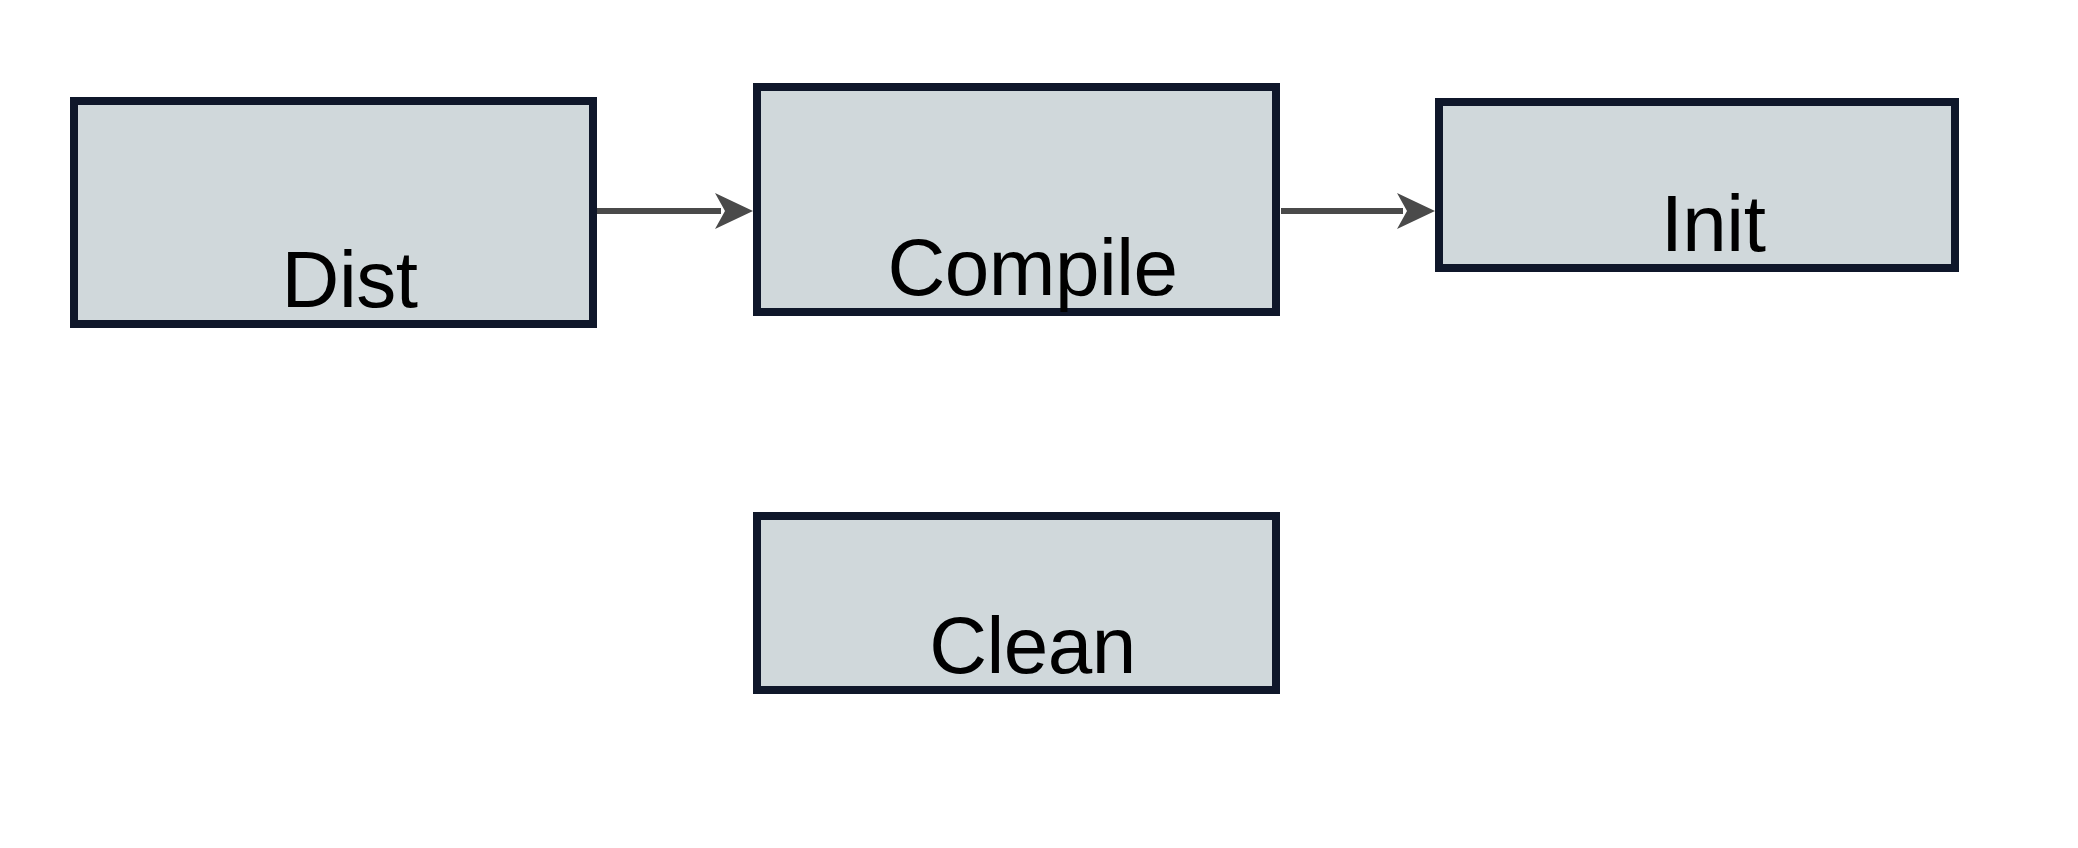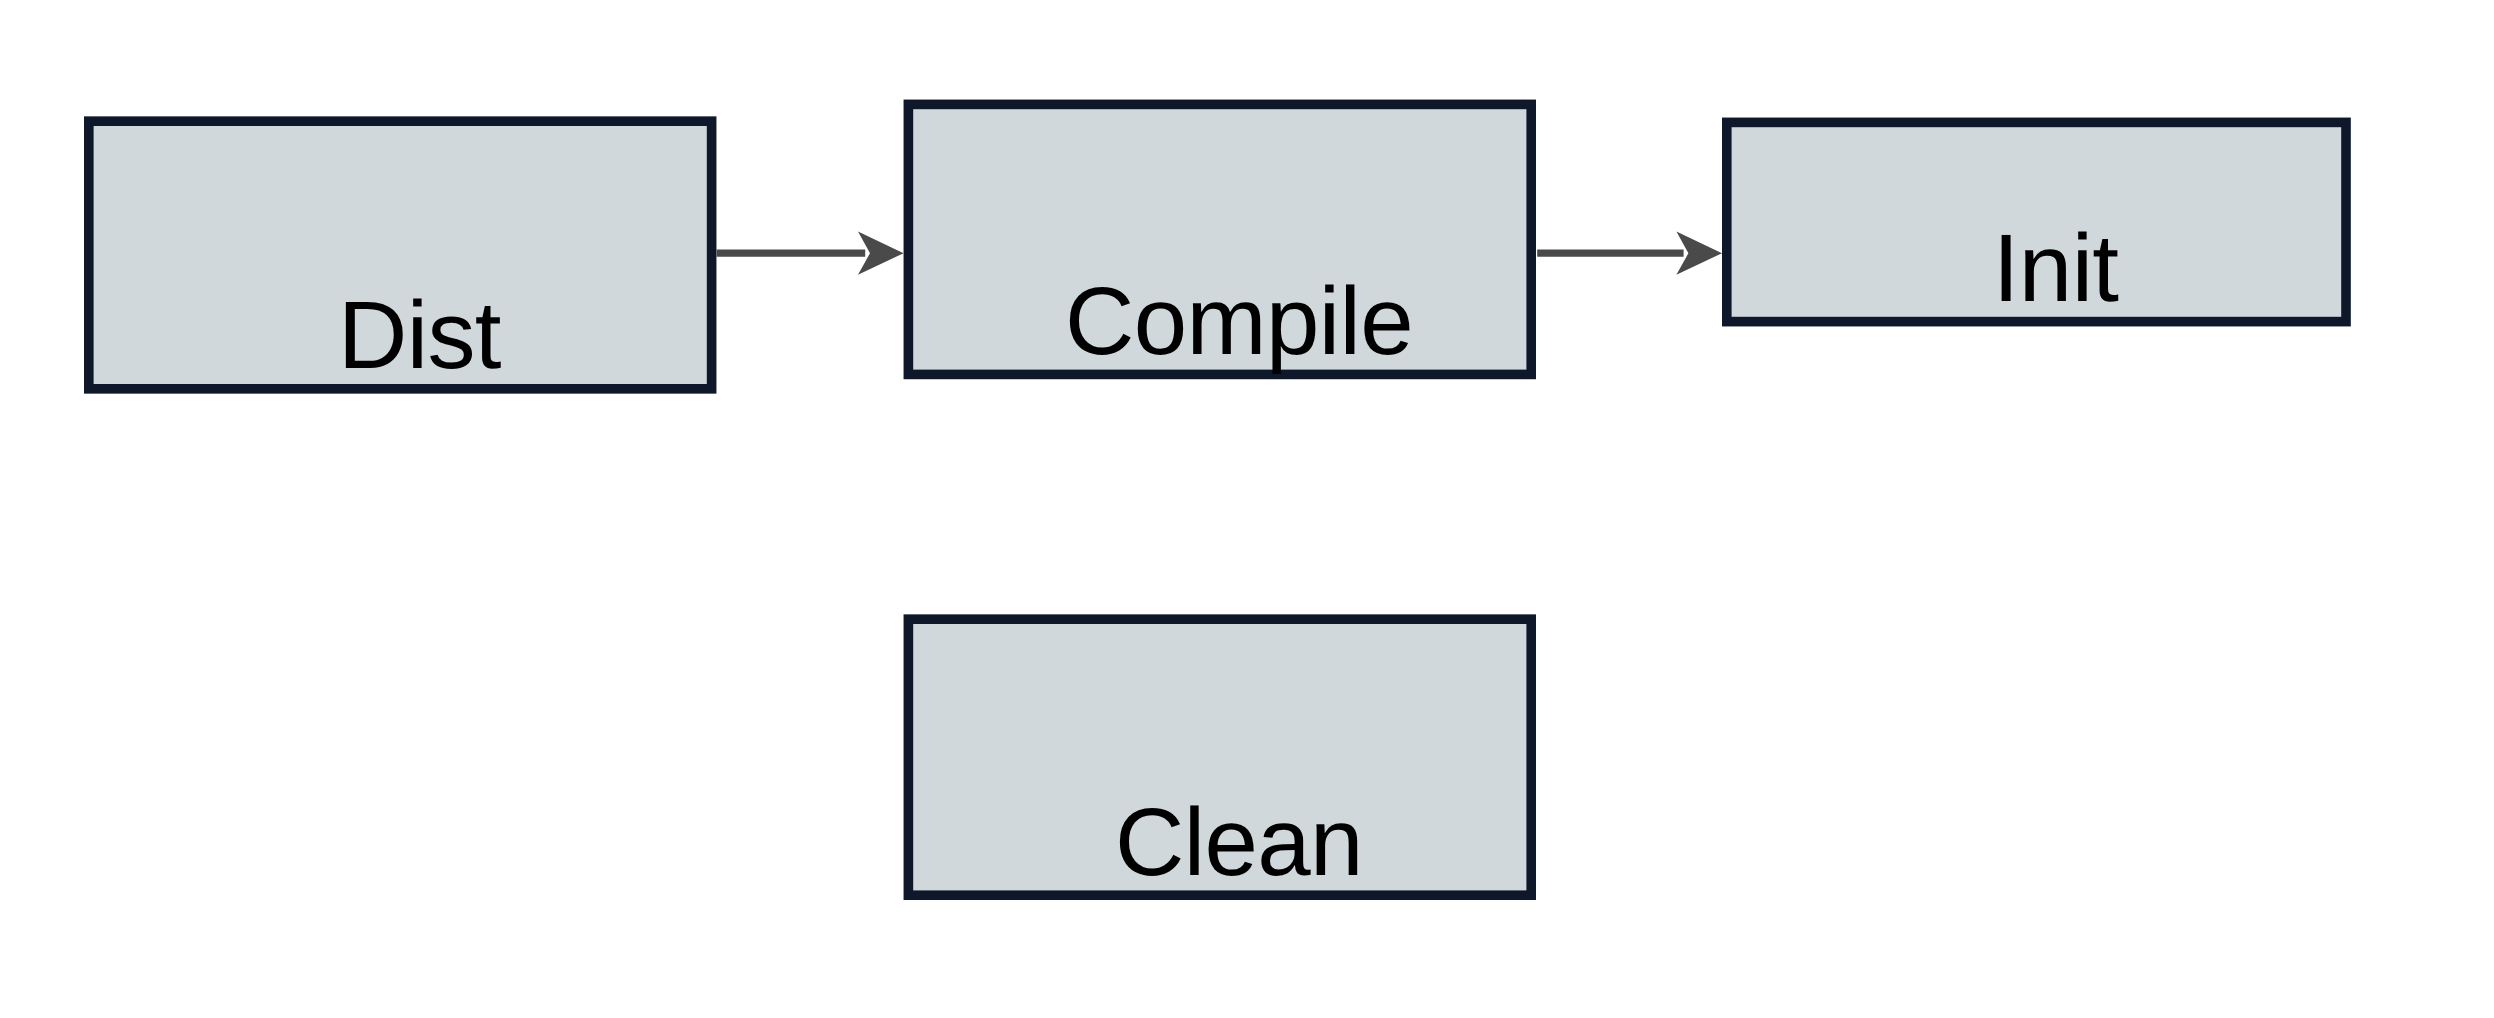--- a/index.html
+++ b/index.html
@@ -72,17 +72,17 @@
   </div>
 
   <div class="node" style="left:753px; top:83px; width:527px; height:233px;">
     <span class="node-label">Compile</span>
   </div>
 
   <div class="node" style="left:1435px; top:98px; width:524px; height:174px;">
     <span class="node-label">Init</span>
   </div>
 
-  <div class="node" style="left:753px; top:512px; width:527px; height:238px;">
+  <div class="node" style="left:753px; top:512px; width:527px; height:182px;">
     <span class="node-label">Clean</span>
   </div>
 
 </div>
 
 </body></html>

